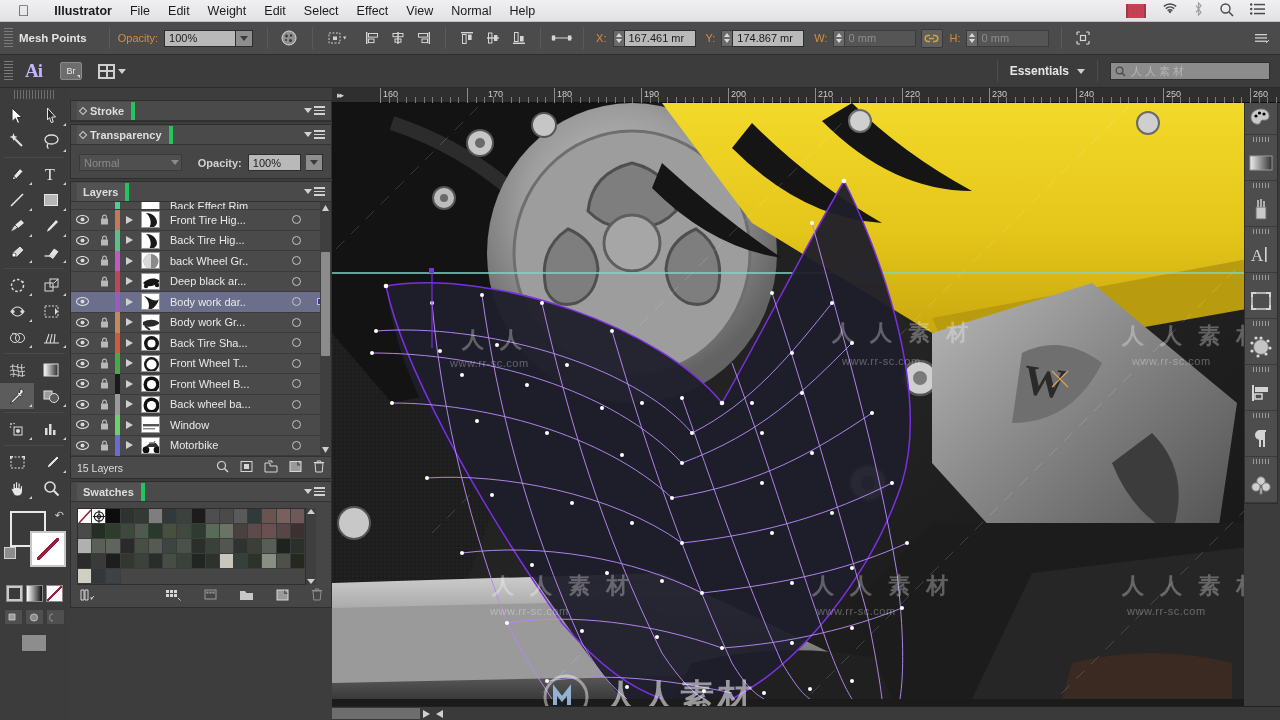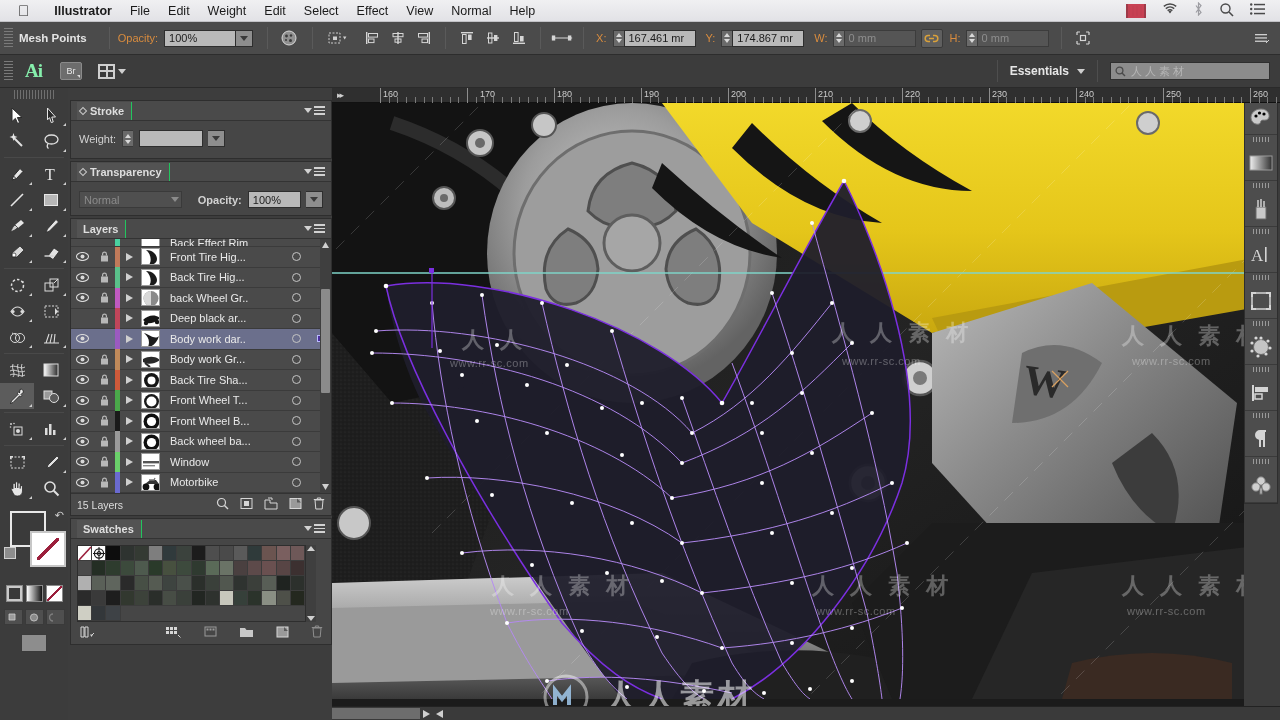--- a/index.html
+++ b/index.html
@@ -58,21 +58,21 @@
   .chainbtn { width:22px;height:19px;background:#5f5f5f;border:1px solid #3a3a3a;border-radius:2px;
               display:flex;align-items:center;justify-content:center;margin:0 5px; }
   .cb-right { margin-left:auto; display:flex; align-items:center; padding-right:6px; }
 
   
   .appbar {
     position:absolute; left:0; top:55px; width:1280px; height:33px;
     background:#3c3c3c; border-bottom:1px solid #2a2a2a;
     display:flex; align-items:center; font-size:11px;
   }
-  .ai-logo { font-weight:bold; font-size:19px; color:#86efac; margin:0 18px 0 6px; font-family:"Liberation Serif",serif; letter-spacing:-1px;}
+  .ai-logo { font-weight:bold; font-size:19px; color:#c4b5fd; margin:0 18px 0 6px; font-family:"Liberation Serif",serif; letter-spacing:-1px;}
   .br-btn { width:22px;height:18px;background:#6d6d6d;border:1px solid #8a8a8a;border-radius:2px;
             font-size:9px;display:flex;align-items:center;justify-content:center;color:#e8e8e8;margin-right:16px;position:relative;}
   .br-btn:after{content:"";position:absolute;right:1px;bottom:1px;width:0;height:0;border-left:3px solid transparent;border-top:3px solid #ddd;}
   .arrange { display:flex; align-items:center; gap:3px; }
   .arrange-grid { width:17px;height:15px;border:1.5px solid #cfcfcf; display:grid; grid-template-columns:1fr 1fr; grid-template-rows:1fr 1fr; }
   .arrange-grid span{border:.5px solid #cfcfcf;}
   .tri-dn { width:0;height:0;border-left:4px solid transparent;border-right:4px solid transparent;border-top:5px solid #cfcfcf; }
   .appbar .right { margin-left:auto; display:flex; align-items:center; height:100%; }
   .vsep { width:1px; height:22px; background:#2d2d2d; border-right:1px solid #4e4e4e; margin:0 12px; }
   .essentials { font-weight:bold; font-size:12px; color:#e6e6e6; }
@@ -109,21 +109,21 @@
   .screenmode { width:26px;height:18px;background:#8d8d8d;border:1px solid #3a3a3a;margin:9px auto 0; }
 
   
   .dock { position:absolute; left:70px; top:100px; width:262px; }
   .panel { background:#464646; border:1px solid #2e2e2e; margin-bottom:2px; }
   .panel-head {
     height:20px; background:#4a4a4a; border-bottom:1px solid #333;
     display:flex; align-items:center; font-size:11px; font-weight:bold; color:#dedede;
     padding-left:6px;
   }
-  .panel-head .tabtag { background:#535353; padding:3px 7px 3px 3px; border-right:1px solid #22c55e; display:flex; align-items:center; gap:4px;}
+  .panel-head .tabtag { background:#535353; padding:3px 7px 3px 3px; border-right:4px solid #22c55e; display:flex; align-items:center; gap:4px;}
   .diamond { width:6px;height:6px;border:1px solid #c9c9c9;transform:rotate(45deg);display:inline-block; }
   .panel-menu { margin-left:auto; display:flex; align-items:center; gap:2px; padding-right:6px; }
   .panel-menu .bars { display:flex; flex-direction:column; gap:2px; }
   .panel-menu .bars i { width:11px; height:1.5px; background:#d2d2d2; display:block; }
   .panel-body { padding:7px 8px; }
 
   .row { display:flex; align-items:center; gap:6px; }
   .lbl { font-size:11px; color:#d2d2d2; }
   .lbl.dim { color:#8e8e8e; }
   .field { background:#b9b9b9; height:17px; border:1px solid #2e2e2e; font-size:11px; color:#1c1c1c;
@@ -679,31 +679,20 @@
           <span>Stroke</span>
           </span>
         <span class="panel-menu">
           <span class="tri-dn" style="border-top-color:#d2d2d2"></span>
             <span class="bars">
               <i></i>
               <i></i>
               <i></i>
             </span>
         </span>
-      </div>
-      <div class="panel-body" style="padding:9px 8px 11px">
-        <div class="row">
-          <span class="lbl">Weight:</span>
-          <span class="stepper">
-              <i class="up"></i>
-              <i class="dn"></i>
-            </span>
-          <span class="field" style="width:64px"></span>
-          <span class="drop-arrow" style="margin-left:-1px"></span>
-        </div>
       </div>
     </div>
 
     <div class="panel">
       <div class="panel-head">
         <span class="tabtag">
             <span class="diamond"></span>
           <span>Transparency</span>
           </span>
         <span class="panel-menu">
@@ -1569,21 +1558,21 @@
       <div class="min" style="left: 56.7px;"></div>
       <div class="min" style="left: 65.4px;"></div>
       <div class="min" style="left: 74.1px;"></div>
       <div class="min" style="left: 82.8px;"></div>
       <div class="min" style="left: 91.5px;"></div>
       <div class="min" style="left: 100.2px;"></div>
       <div class="min" style="left: 108.9px;"></div>
       <div class="min" style="left: 117.6px;"></div>
       <div class="min" style="left: 126.3px;"></div>
       <div class="maj" style="left: 135px;"></div>
-      <div class="num" style="left: 148px;">170</div>
+      <div class="num" style="left: 156px;">170</div>
       <div class="min" style="left: 143.7px;"></div>
       <div class="min" style="left: 152.4px;"></div>
       <div class="min" style="left: 161.1px;"></div>
       <div class="min" style="left: 169.8px;"></div>
       <div class="min" style="left: 178.5px;"></div>
       <div class="min" style="left: 187.2px;"></div>
       <div class="min" style="left: 195.9px;"></div>
       <div class="min" style="left: 204.6px;"></div>
       <div class="min" style="left: 213.3px;"></div>
       <div class="maj" style="left: 222px;"></div>

